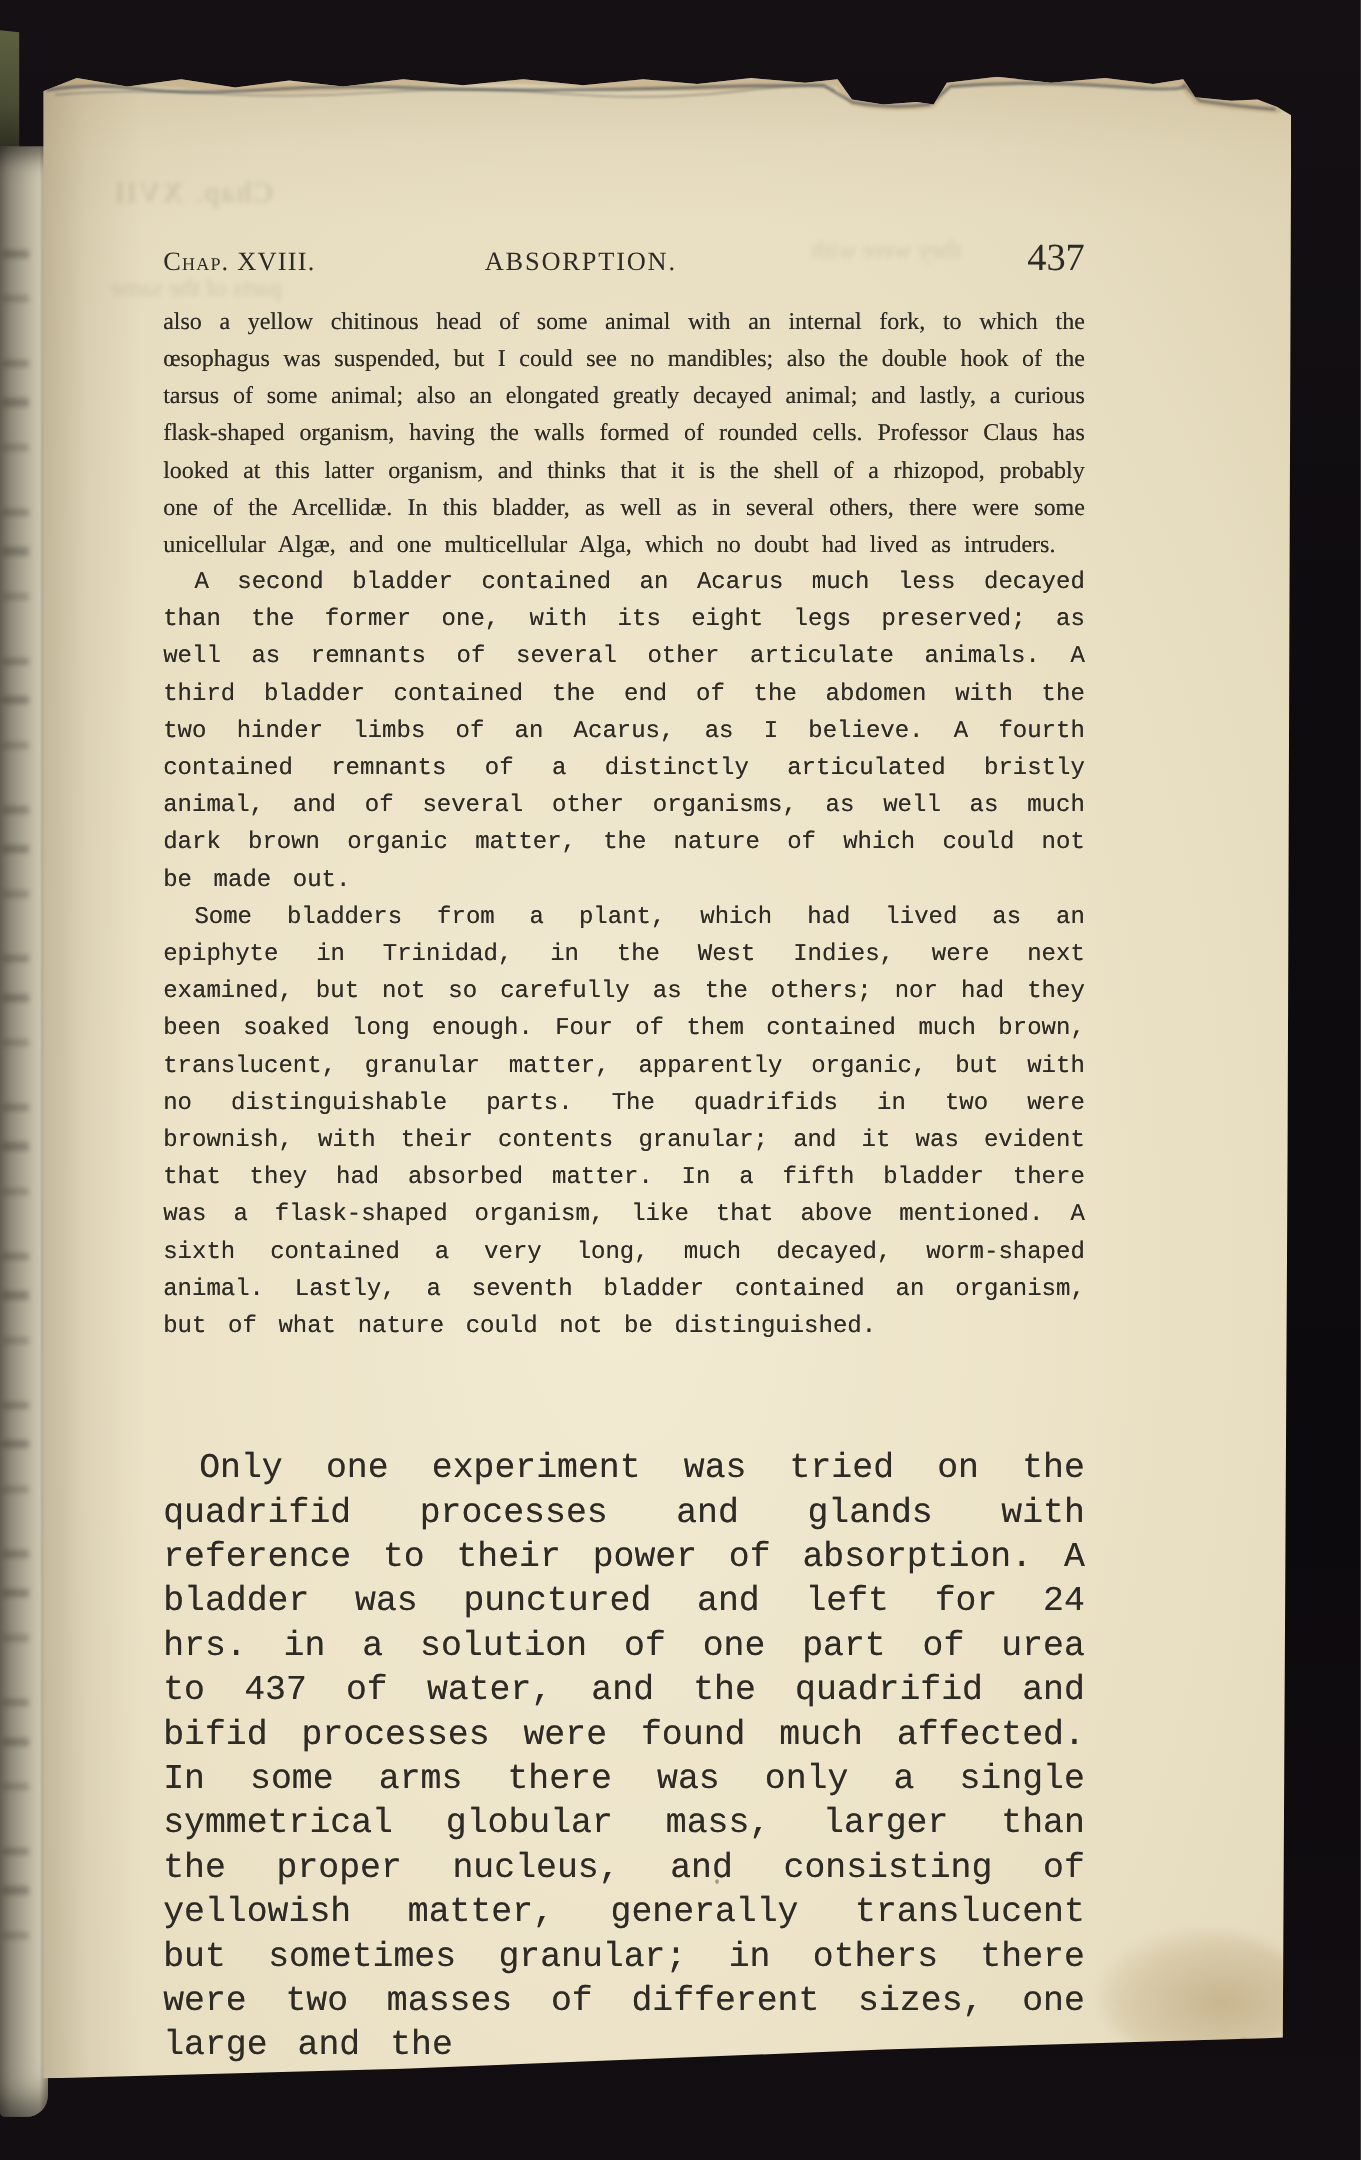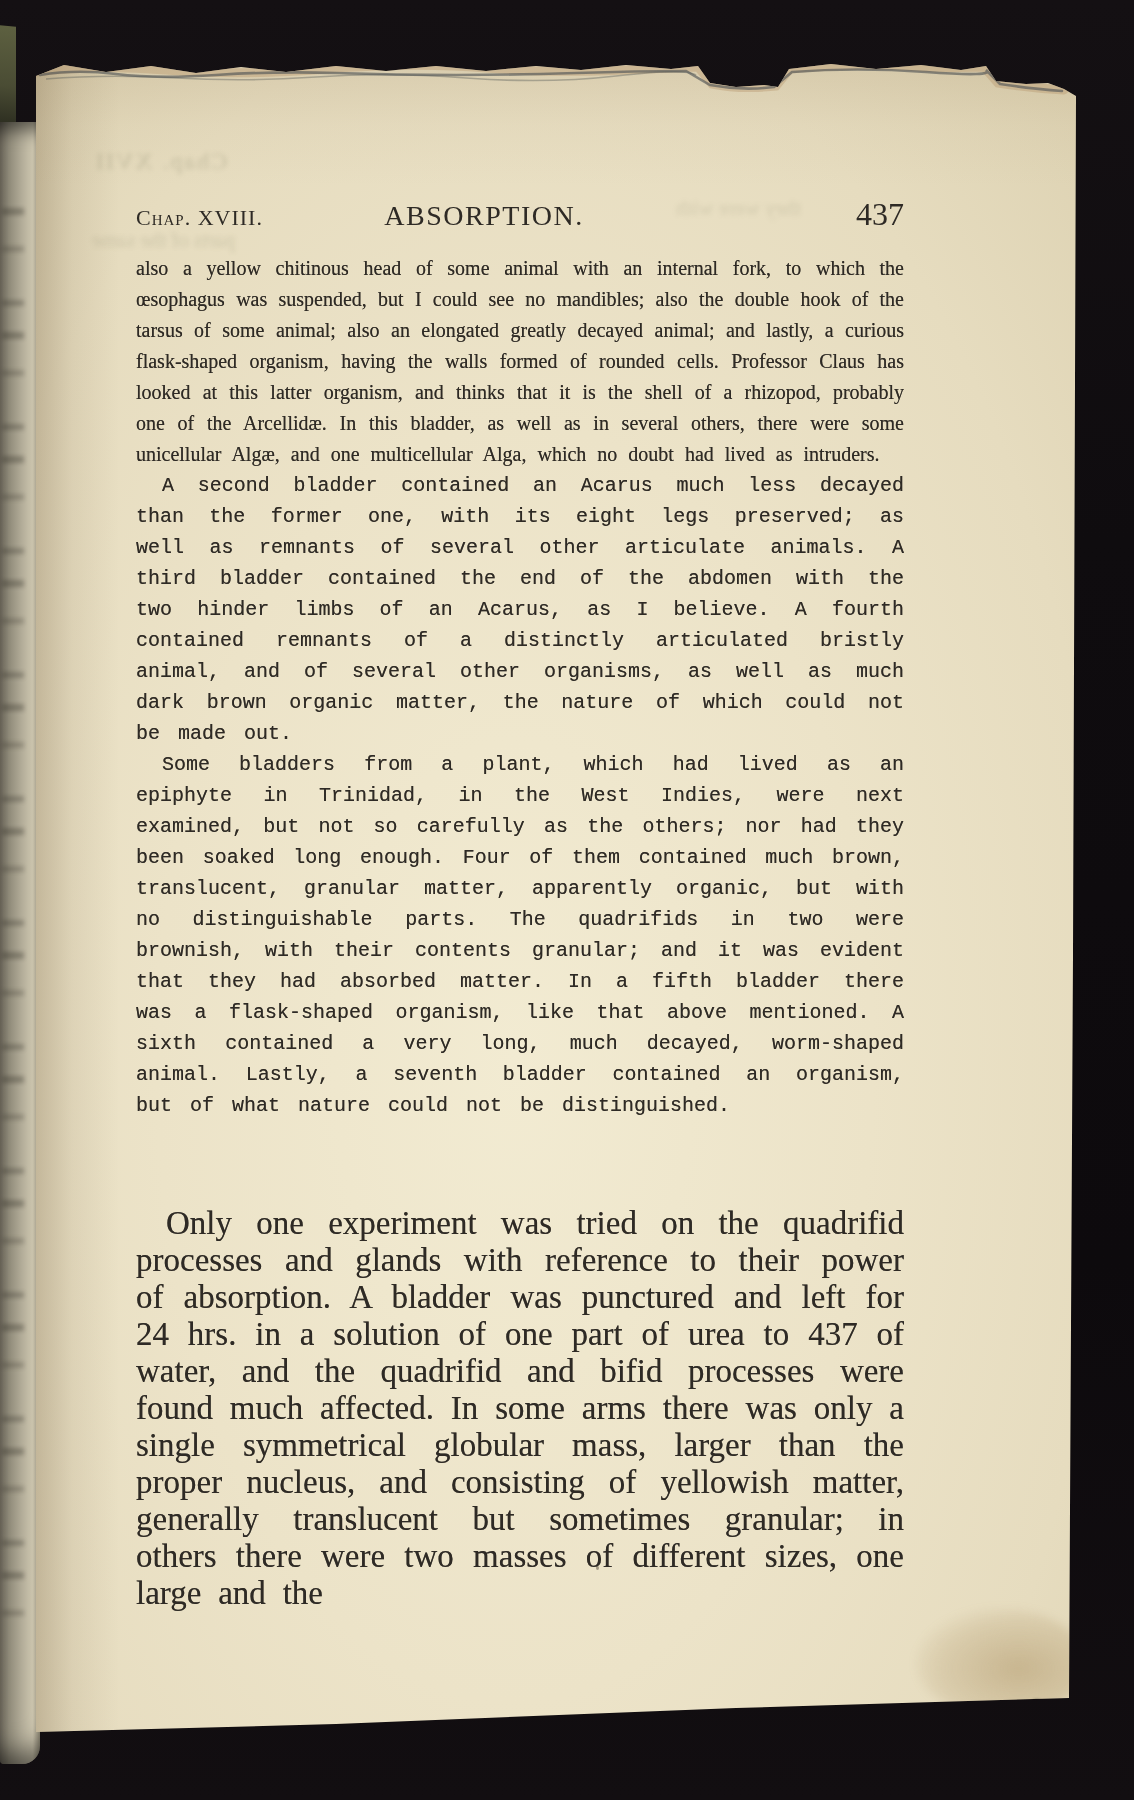--- a/index.html
+++ b/index.html
@@ -65,32 +65,32 @@
   .ghost-3 { left:640px; top:140px; font-size:21px; opacity:.20; }
 
   
   .content { position:absolute; left:64px; top:0; width:768px; color:#2e2a25;margin-left:36px; }
 
   .running-head {
     margin-top:140px;
     display:grid; grid-template-columns:1fr auto 1fr; align-items:baseline;
   }
   .chap   { font-variant:small-caps; font-size:22px; letter-spacing:1px; justify-self:start; }
-  .rh-title { font-size:28px; letter-spacing:1.5px; justify-self:center; transform:translateX(-36px); }
+  .rh-title { font-size:22px; letter-spacing:1.5px; justify-self:center; transform:translateX(-36px); }
   .folio  { font-size:32px; justify-self:end; }
 
   p.body-small {
     font-size:20px; line-height:31px; text-align:justify;
     word-spacing:.30em; text-shadow:0 0 .5px rgba(45,40,33,.65);
   }
   p.body-small.indented { text-indent:26px;font-family:Liberation Mono, monospace; }
   p.body-large {
     margin-top:84px;
-    font-size:33px; line-height:37px; text-align:justify;
-    word-spacing:.26em; text-indent:30px; text-shadow:0 0 .5px rgba(45,40,33,.6);
+    font-size:29px; line-height:37px; text-align:justify;
+    word-spacing:.26em; text-indent:30px; text-shadow:0 0 .5px rgba(45,40,33,.6);font-family:Liberation Mono, monospace;
   }
   .first-line-space { margin-top:20px; }
 
   
   .stain-br {
     position:absolute; left:880px; top:1552px; width:170px; height:110px;
     background:radial-gradient(ellipse at 60% 55%, rgba(152,120,68,.38) 0%, rgba(152,120,68,.16) 55%, rgba(152,120,68,0) 78%);
     filter:blur(4px); border-radius:50%;
   }
   .speck-1 { position:absolute; left:996px; top:1643px; width:9px; height:6px; background:rgba(60,62,48,.6); border-radius:50%; filter:blur(1px); }

